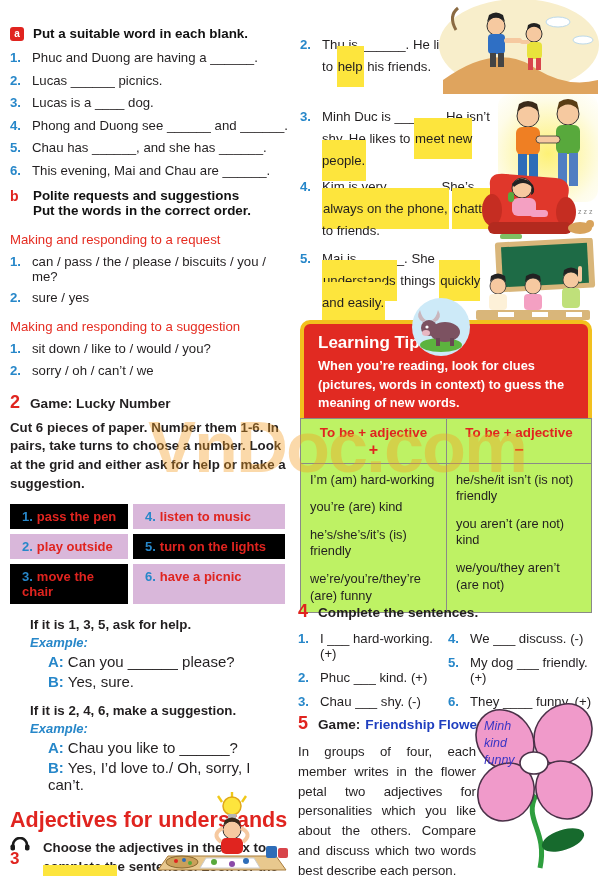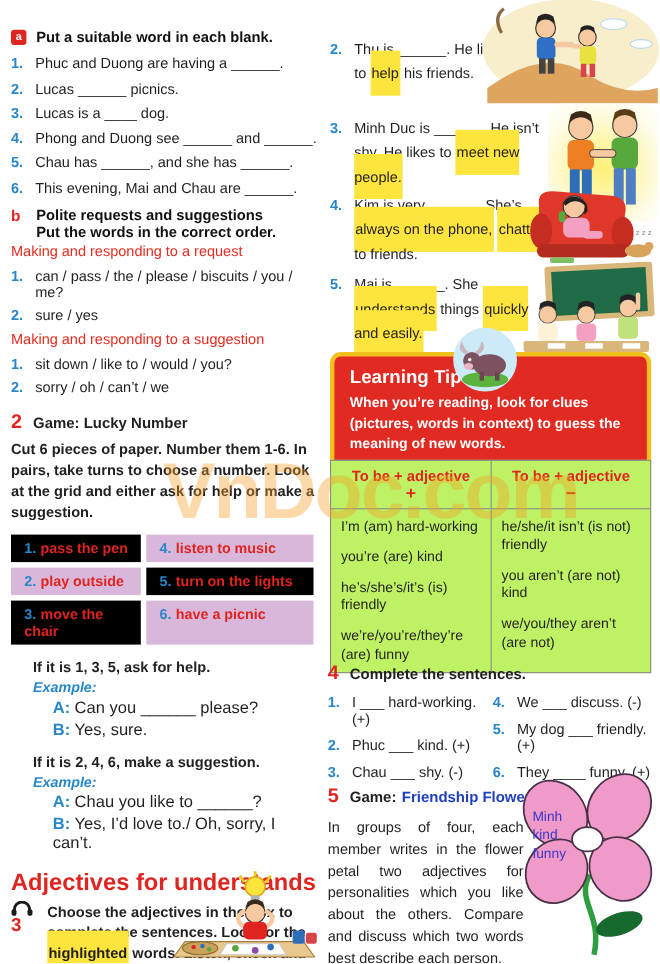--- a/index.html
+++ b/index.html
@@ -17,21 +17,21 @@
   .col-left { position:absolute; left:10px; top:26px; width:280px; }
   .exa-head { display:flex; align-items:center; gap:9px; }
   .a-marker { width:14px; height:14px; background:#e0241f; border-radius:3px;
               color:#fff; font-weight:bold; font-size:10px; display:flex;
               align-items:center; justify-content:center; }
   .h-bold { font-weight:bold; font-size:13.4px; color:#111; }
   .exa-items { margin-top:9px; }
   .exa-items .row { margin-bottom:7.5px; font-size:13.2px; }
   .exb-head { display:flex; gap:9px; margin-top:10px; }
   .b-marker { color:#e0241f; font-weight:bold; font-size:14px; flex:0 0 14px; }
-  .red-sub { color:#e52c21; font-size:13.2px; margin-top:3px; margin-bottom:7px; }
+  .red-sub { color:#e52c21; font-size:13.2px; margin-top:14px; margin-bottom:7px; }
   .ol .row { margin-bottom:6.5px; font-size:13.2px; }
   .sec-head { display:flex; align-items:baseline; gap:10px; margin-top:14px; }
   .sec-num { color:#e0241f; font-weight:bold; font-size:18px; }
   .sec-title { font-weight:bold; font-size:13.6px; }
   .game-para { font-weight:bold; font-size:13.3px; line-height:1.42; margin-top:6px; }
   .lucky-grid { display:grid; grid-template-columns:118px 152px; gap:5px; margin-top:10px; }
   .lg-cell { padding:5px 4px 5px 12px; font-weight:bold; font-size:13px; }
   .lg-cell .gnum { color:#2787c9; margin-right:4px; }
   .lg-cell .gtxt { color:#e0241f; }
   .c-yellow { background:#000000; }
@@ -310,21 +310,21 @@
       <path d="M68 95 C55 120 80 130 72 168" stroke="#2e9e3e" stroke-width="5" fill="none"></path>
       <ellipse cx="95" cy="140" rx="22" ry="10" fill="#176a2d" transform="rotate(-18 95 140)"></ellipse>
       <g stroke="#4a3148" stroke-width="1.6" fill="#f09aca">
         <ellipse cx="37" cy="40" rx="27" ry="32" transform="rotate(-38 37 40)"></ellipse>
         <ellipse cx="95" cy="34" rx="27" ry="32" transform="rotate(38 95 34)"></ellipse>
         <ellipse cx="38" cy="92" rx="27" ry="30" transform="rotate(38 38 92)"></ellipse>
         <ellipse cx="96" cy="90" rx="27" ry="30" transform="rotate(-38 96 90)"></ellipse>
       </g>
       <ellipse cx="66" cy="63" rx="14" ry="11" fill="#ffffff" stroke="#4a3148" stroke-width="1.6"></ellipse>
     </svg>
-    <div style="position:absolute; left:16px; top:34px; color:#3b35c5; font-size:12.5px; line-height:1.35;">
+    <div style="position:absolute; left:16px; top:18px; color:#3b35c5; font-size:12.5px; line-height:1.35;font-style:italic;">
       <div>Minh</div>
       <div>kind</div>
       <div>funny</div>
     </div>
   </div>
 
   <div class="illus" style="left:438px; top:0; width:162px; height:94px;">
     <svg width="162" height="94" viewBox="0 0 162 94">
       <ellipse cx="81" cy="45" rx="80" ry="46" fill="#f8eecb"></ellipse>
       <path d="M5 80 Q60 40 100 70 Q130 88 160 80 L160 94 L5 94 Z" fill="#dfa45e"></path>

